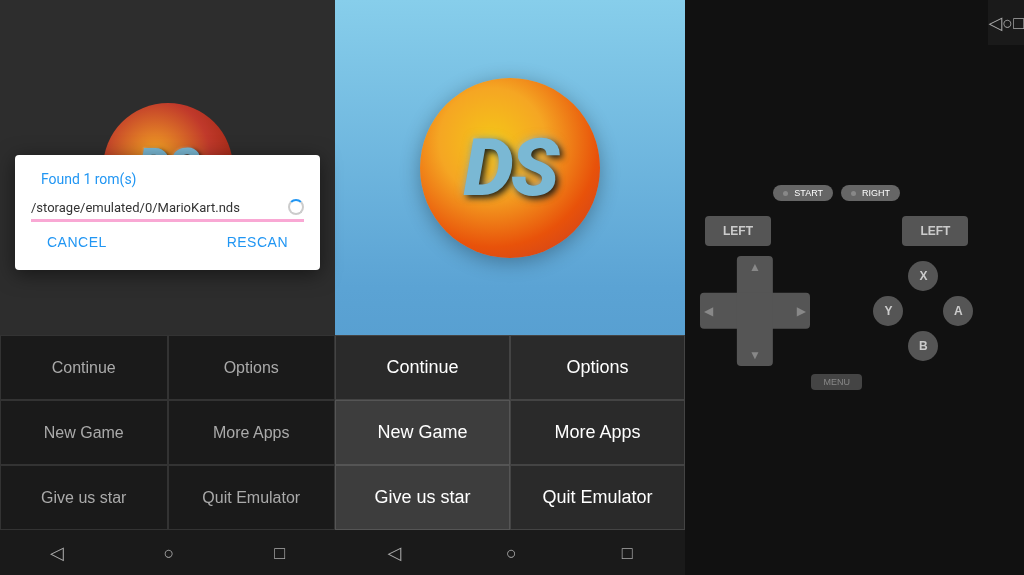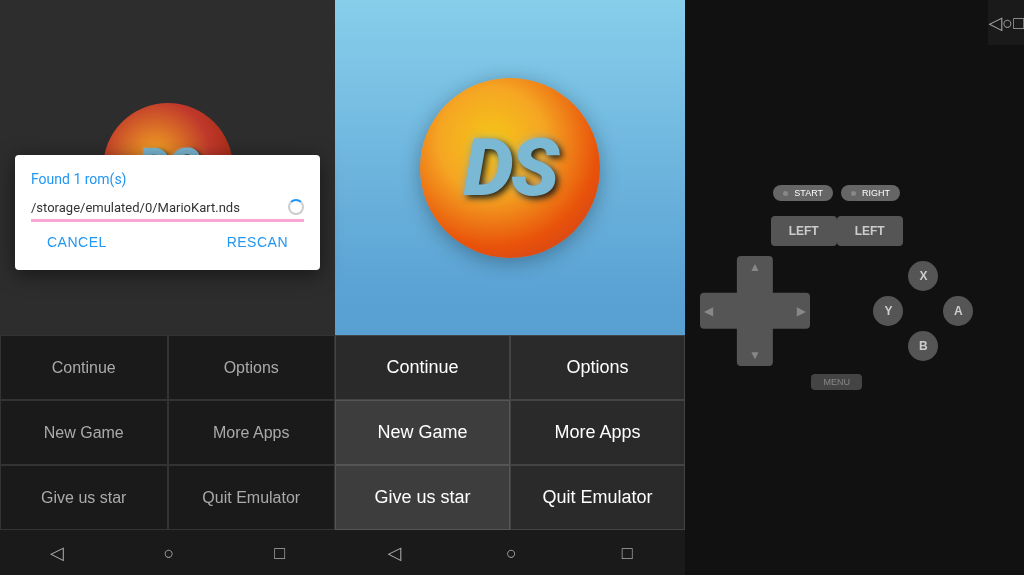--- a/index.html
+++ b/index.html
@@ -62,20 +62,21 @@
       border-radius: 4px;
       box-shadow: 0 4px 20px rgba(0,0,0,0.5);
       z-index: 10;
       padding: 16px;
     }
 
     .dialog-title {
       color: #2196F3;
       font-size: 14px;
       margin-bottom: 12px;
+      margin-left: 10px;
     }
 
     .dialog-path {
       color: #333;
       font-size: 13px;
       margin-bottom: 4px;
       display: flex;
       align-items: center;
       justify-content: space-between;
     }
@@ -249,21 +250,21 @@
       display: flex;
       align-items: center;
       gap: 3px;
       cursor: pointer;
       border: none;
     }
 
     
     .left-right-row {
       display: flex;
-      justify-content: center;
+      justify-content: space-between;
       align-items: center;
       padding: 0 10px;
     }
 
     .ctrl-side-btn {
       background: #555;
       color: #ccc;
       font-size: 12px;
       font-weight: bold;
       padding: 8px 18px;

